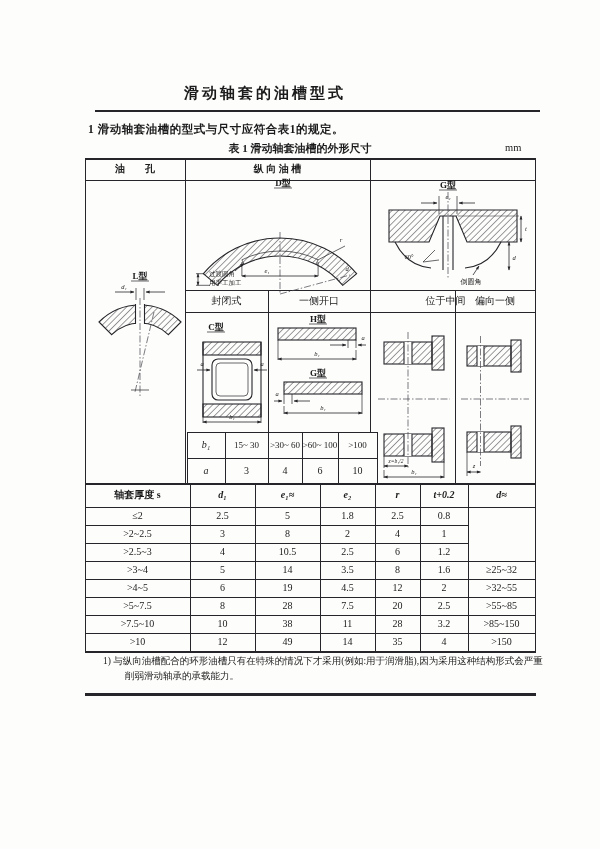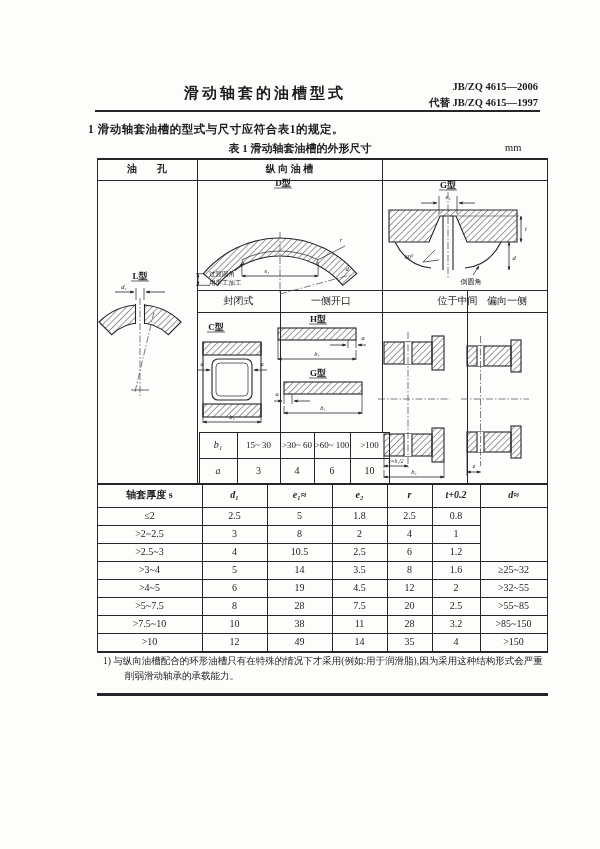--- a/index.html
+++ b/index.html
@@ -1,18 +1,18 @@
 <!DOCTYPE html>
 <html><head>
 <meta charset="utf-8">
 <style>
   html,body{margin:0;padding:0;background:#e8e8e8;}
   .page{position:relative;width:600px;height:849px;background:#fdfdfc;margin:0 auto;
         font-family:"Liberation Serif",serif;color:#1b1b1b;overflow:hidden;}
-  .abs{position:absolute;margin-left:12px;}
+  .abs{position:absolute;}
   .ln{position:absolute;background:#26262a;}
   .cell{position:absolute;display:flex;align-items:center;justify-content:center;
         text-align:center;font-size:10px;line-height:1.15;}
   .it{font-style:italic;}
   .title{position:absolute;left:120px;top:84px;width:290px;text-align:center;
          font-family:"Liberation Sans",sans-serif;font-weight:bold;font-size:15px;letter-spacing:3px;}
   .docrefs{position:absolute;left:360px;top:79px;width:178px;text-align:right;
            font-size:10.5px;line-height:1.55;font-weight:600;}
   .clause{position:absolute;left:88px;top:122px;font-size:11.5px;font-weight:600;letter-spacing:.5px;}
   .caption{position:absolute;left:180px;top:141px;width:240px;text-align:center;
@@ -42,24 +42,20 @@
       <pattern id="hatch" patternUnits="userSpaceOnUse" width="4.5" height="4.5" patternTransform="rotate(45)">
         <line x1="0" y1="0" x2="0" y2="4.5" stroke="#4a4a4e" stroke-width="1.1"></line>
       </pattern>
       <marker id="ah" viewBox="0 0 10 10" markerWidth="7" markerHeight="5" refX="9" refY="5" orient="auto-start-reverse">
         <path d="M0,1.5 L10,5 L0,8.5 Z" fill="#26262a"></path>
       </marker>
     </defs>
   </svg>
 
   <div class="title">滑动轴套的油槽型式</div>
-  <div class="docrefs">
-    <div>JB/ZQ 4615—2006</div>
-    <div>代替 JB/ZQ 4615—1997</div>
-  </div>
   <div class="ln" style="left:95px;top:110px;width:445px;height:2px;"></div>
 
   <div class="clause">1  滑动轴套油槽的型式与尺寸应符合表1的规定。</div>
   <div class="caption">表 1  滑动轴套油槽的外形尺寸</div>
   <div class="unit">mm</div>
 
   <div class="abs" style="left:85px;top:158px;width:451px;height:538px;">
 
     <div class="ln" style="left:0;top:0;width:451px;height:2px;"></div>
     <div class="ln" style="left:0;top:22px;width:451px;height:1px;"></div>

